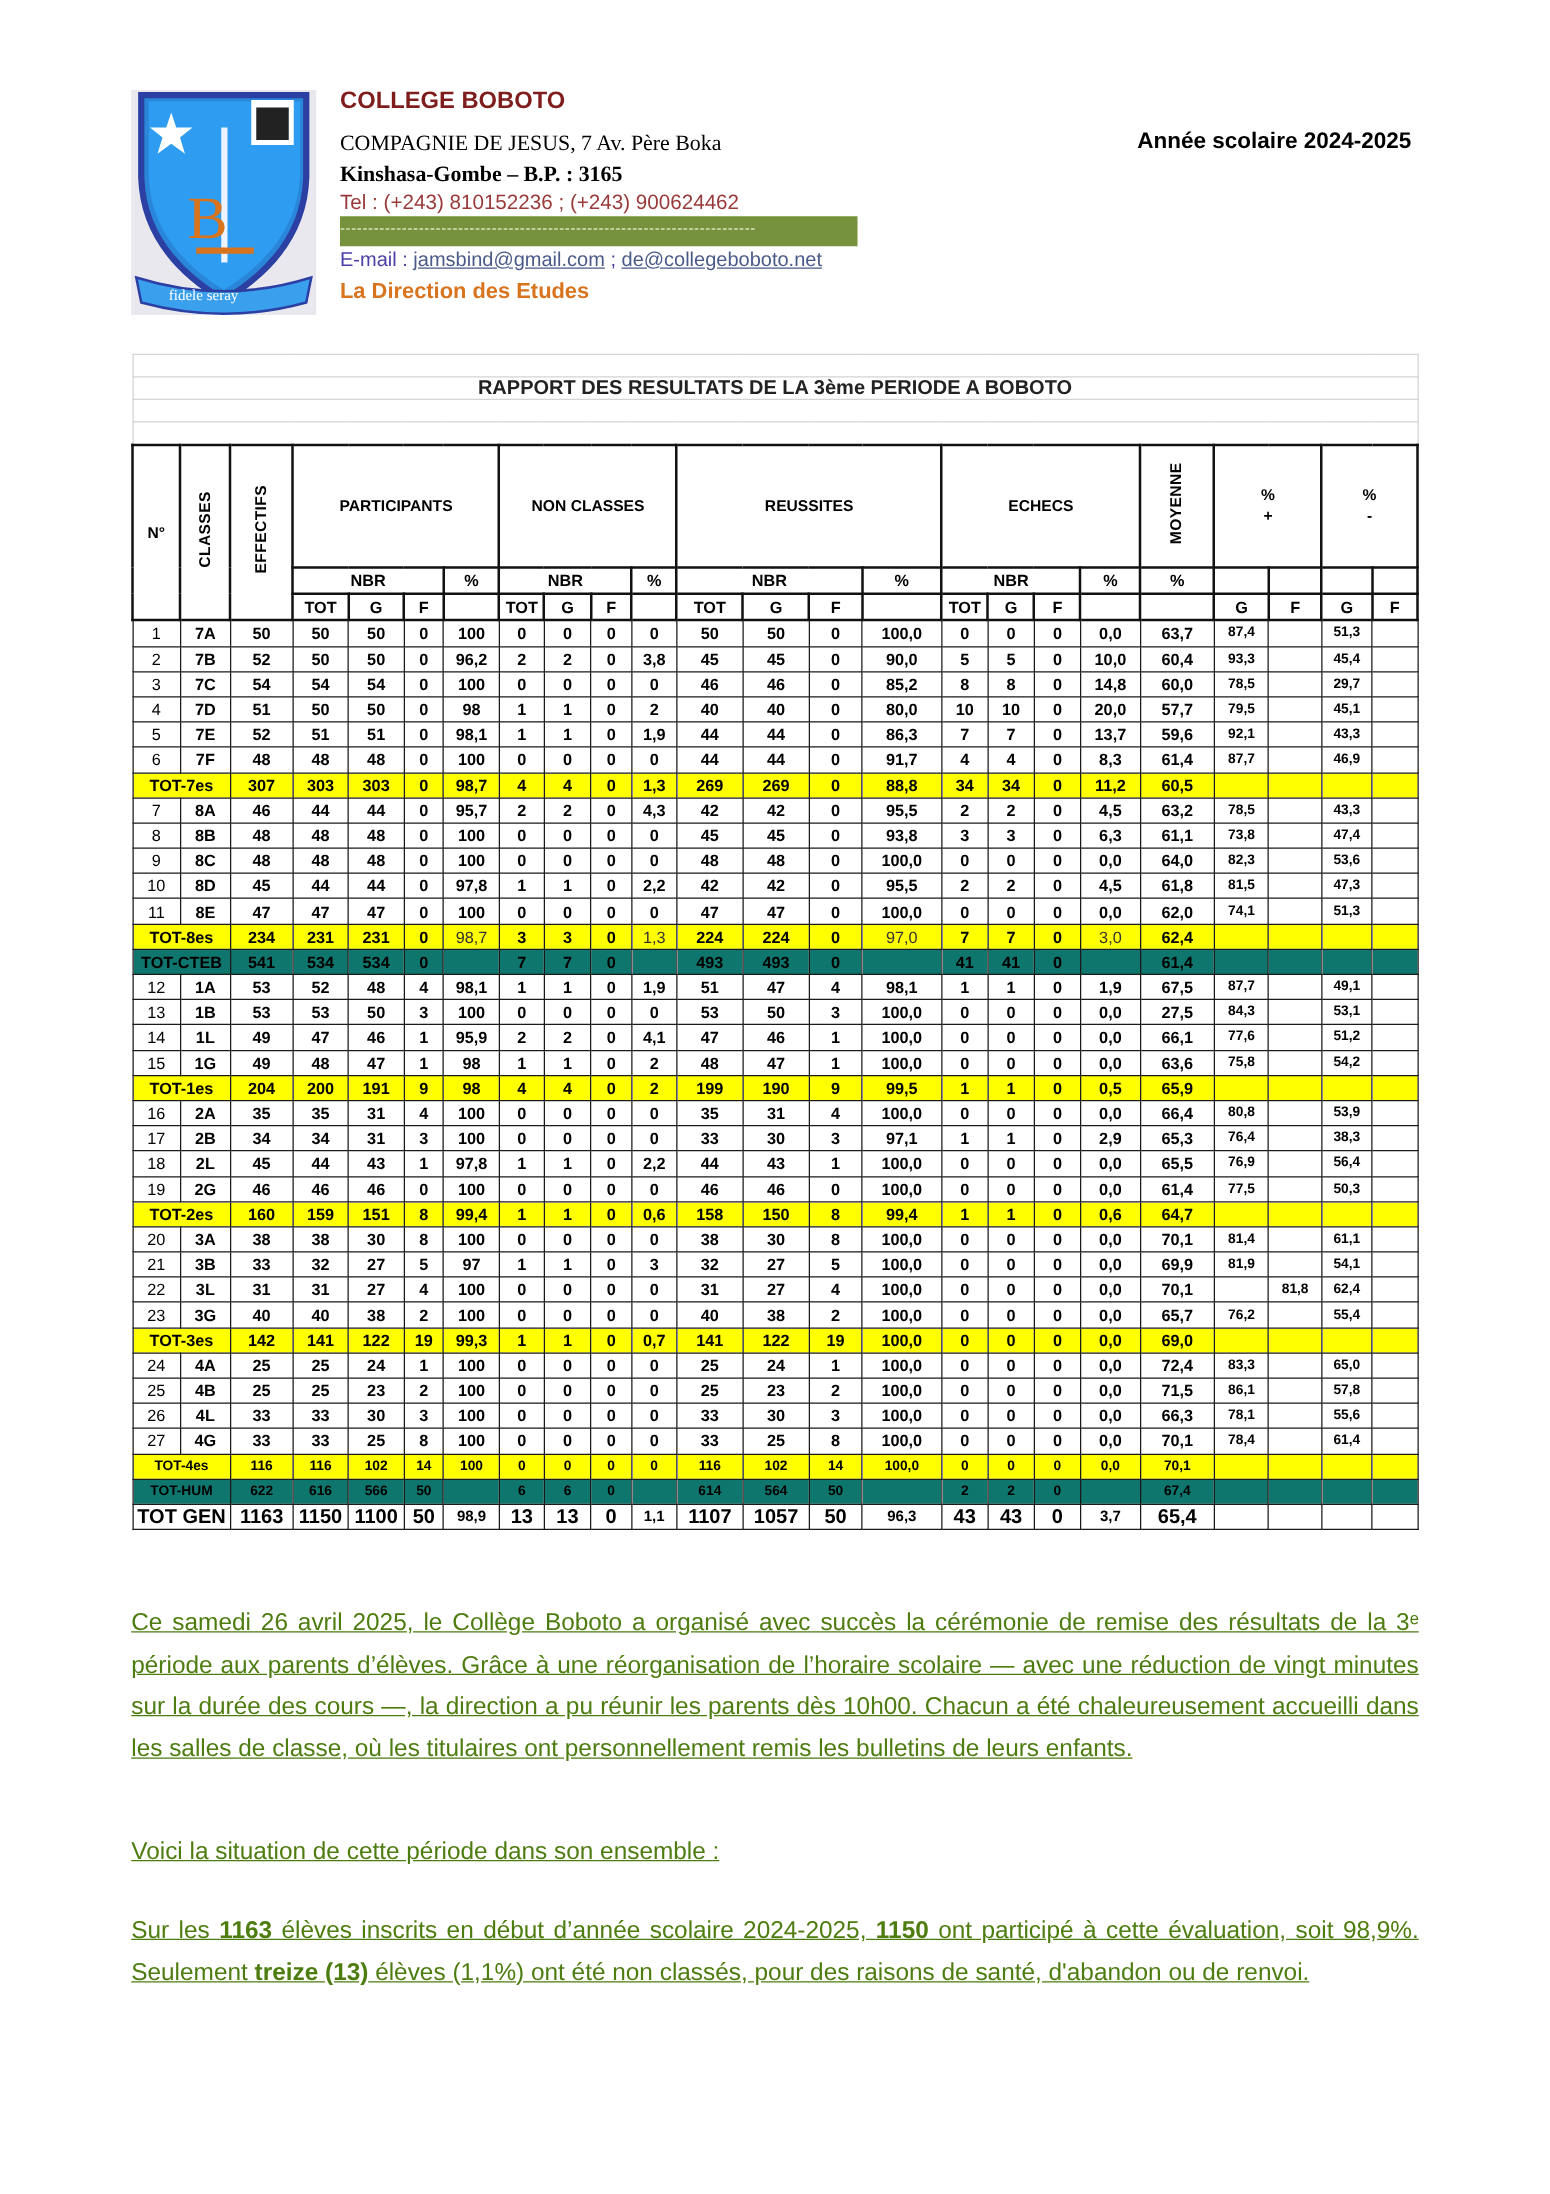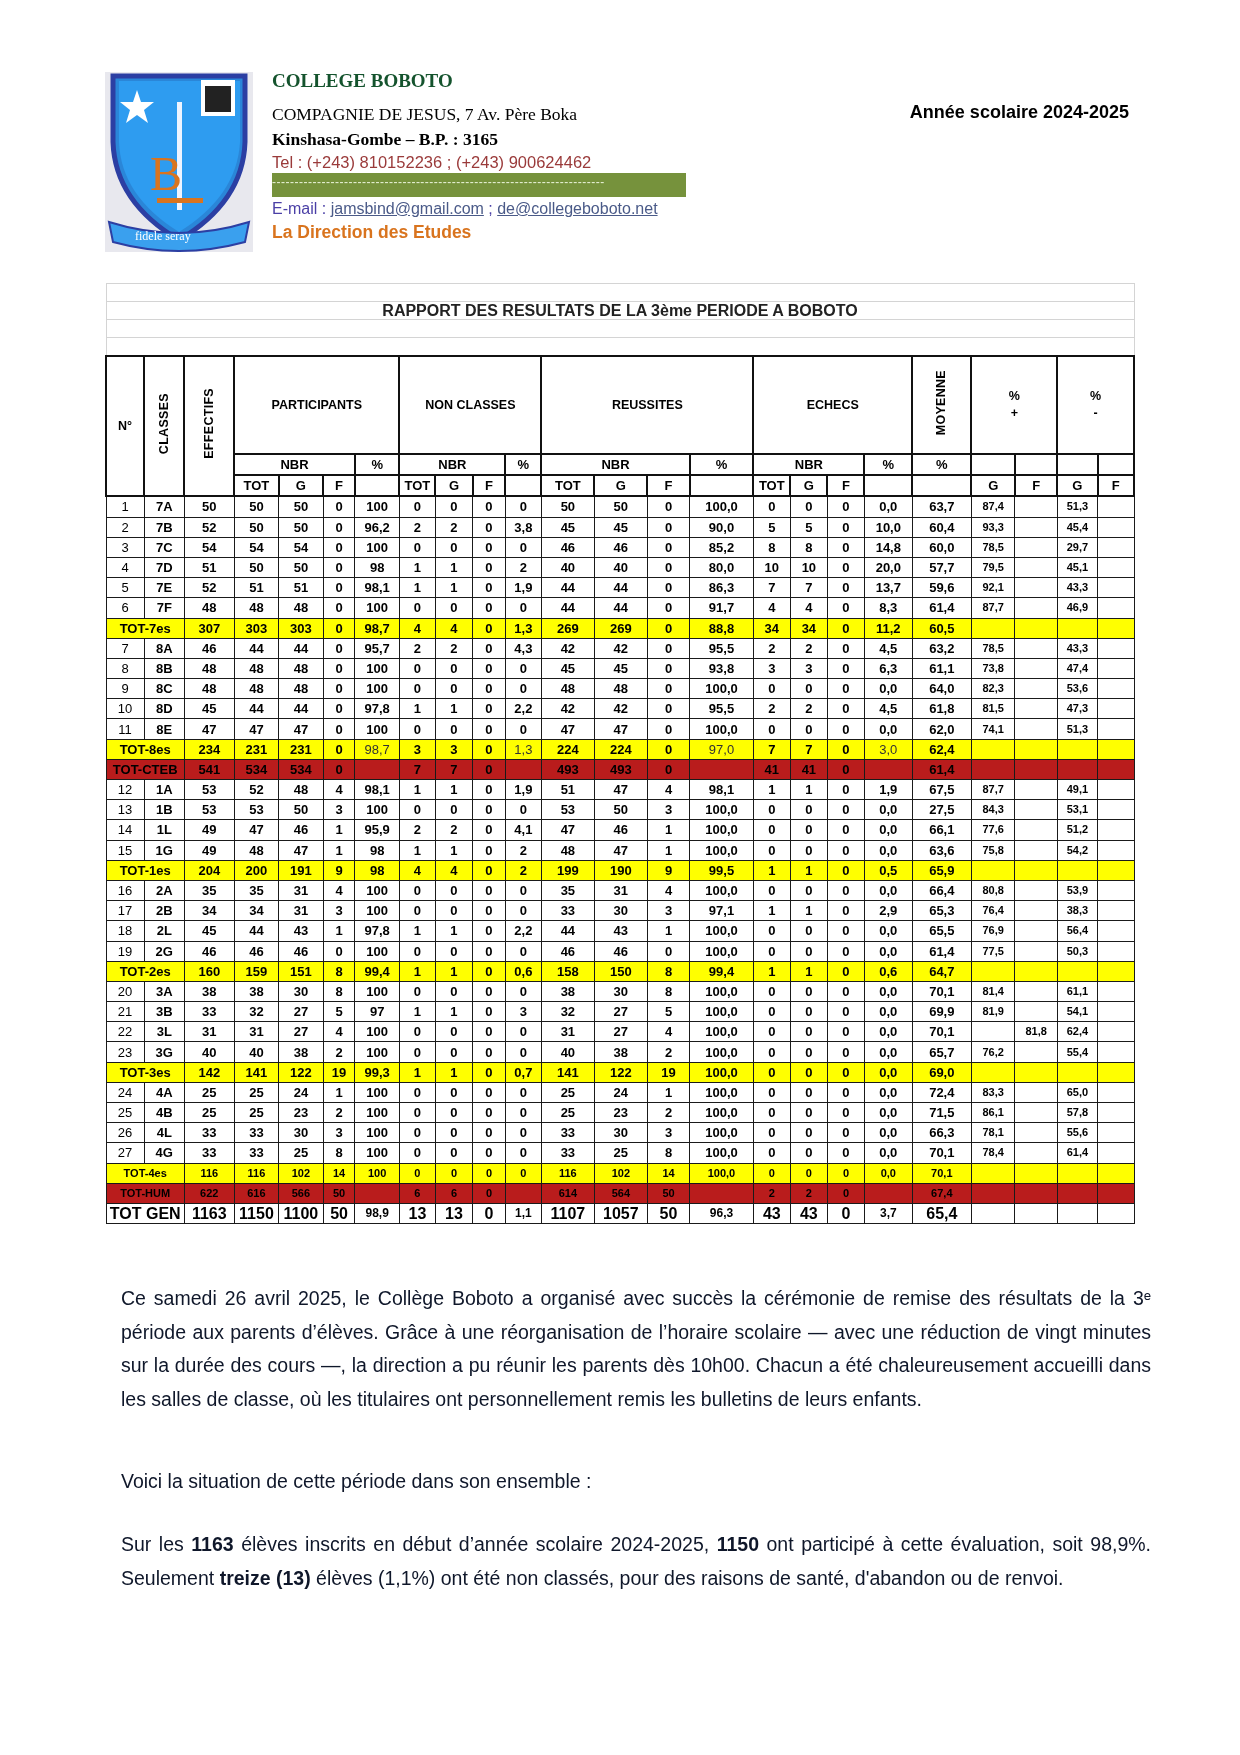--- a/index.html
+++ b/index.html
@@ -2,47 +2,47 @@
 <html><head>
 <meta charset="utf-8">
 <style>
   html, body { margin: 0; padding: 0; background: #ffffff; }
   body { width: 1240px; height: 1755px; position: relative; overflow: hidden; font-family: "Liberation Sans", sans-serif; color: #000; }
 
   .header { position: absolute; left: 105px; top: 72px; width: 1030px; height: 185px; }
   .logo { position: absolute; left: 0; top: 0; width: 148px; height: 180px; background: #e9e9ee; }
   .logo svg { width: 148px; height: 180px; display: block; }
   .htext { position: absolute; left: 167px; top: 0; width: 600px; }
-  .school-name { font-family: Liberation Serif, serif; font-weight: bold; color: #14532d; font-size: 19px; height: 26px; line-height: 26px; margin-top: -4px; }
+  .school-name { font-family: Liberation Sans, sans-serif; font-weight: bold; color: #7f1d1d; font-size: 19px; height: 26px; line-height: 26px; margin-top: -4px; }
   .address1 { font-family: "Liberation Serif", serif; font-weight: normal; font-size: 17.5px; height: 26px; line-height: 26px; margin-top: 7px; }
   .address2 { font-family: "Liberation Serif", serif; font-weight: bold; font-size: 17.5px; height: 24px; line-height: 24px; }
   .phone { color: #9a3a3a; font-size: 16.5px; height: 22px; line-height: 22px; }
   .greenbar { background: #76923c; width: 414px; height: 24px; color: #e9f2d8; font-size: 12px; line-height: 18px; overflow: hidden; white-space: nowrap; letter-spacing: 0.5px; }
   .email { font-size: 16px; color: #4a3fa6; height: 24px; line-height: 24px; margin-top: 0; }
   .email a { color: #4a5a88; text-decoration: underline; }
   .direction { font-family: Liberation Sans, sans-serif; font-weight: bold; color: #d9741e; font-size: 17.5px; height: 22px; line-height: 22px; }
   .year { position: absolute; right: 6px; top: 30px; font-weight: bold; font-size: 18px; }
 
   .report { position: absolute; left: 105px; top: 283px; width: 1030px; border-collapse: collapse; table-layout: fixed; font-size: 13px; font-weight: bold; }
   .report td { border: 1.5px solid #1a1a1a; text-align: center; padding: 0; height: 19.2px; line-height: 17px; overflow: hidden; white-space: nowrap; }
   .report tr.grid td { border: 1px solid #d4d4d4; height: 17px; }
   .report tr.grid td.title { font-size: 16px; color: #222; }
   .report tr.thead td { border: 2px solid #111; }
   .report td.num { font-weight: normal; }
   .report tr.hdr-big td { height: 96px; font-size: 12.5px; }
   .vert { writing-mode: vertical-rl; transform: rotate(180deg); display: inline-block; font-size: 12.5px; letter-spacing: 0.3px; }
   .report tr.yellow td { background: #ffff00; }
-  .report tr.orange td { background: #b91c1c; margin-left: 28px; }
+  .report tr.orange td { background: #0f766e; margin-left: 28px; }
   .report tr.yellow td.thin { font-weight: normal; color: #333; }
   .report tr.small td { font-size: 11px; }
   .report tr.gen td { font-size: 16px; }
   .report tr.gen td.sm { font-size: 12px; }
   .report td.tiny { font-size: 11px; }
 
-  .body-text { position: absolute; left: 121px; width: 1030px; font-size: 19.5px; line-height: 33.5px; text-align: justify; color: #0f172a; }
+  .body-text { position: absolute; left: 105px; width: 1030px; font-size: 19.5px; line-height: 33.5px; text-align: justify; color: #4d7c0f; text-decoration: underline; }
   .p1 { top: 1282px; }
   .p2 { top: 1465px; }
   .p3 { top: 1528px; }
   .body-text b { font-weight: bold; }
 </style>
 </head>
 <body>
 
 <div class="header">
   <div class="logo">

